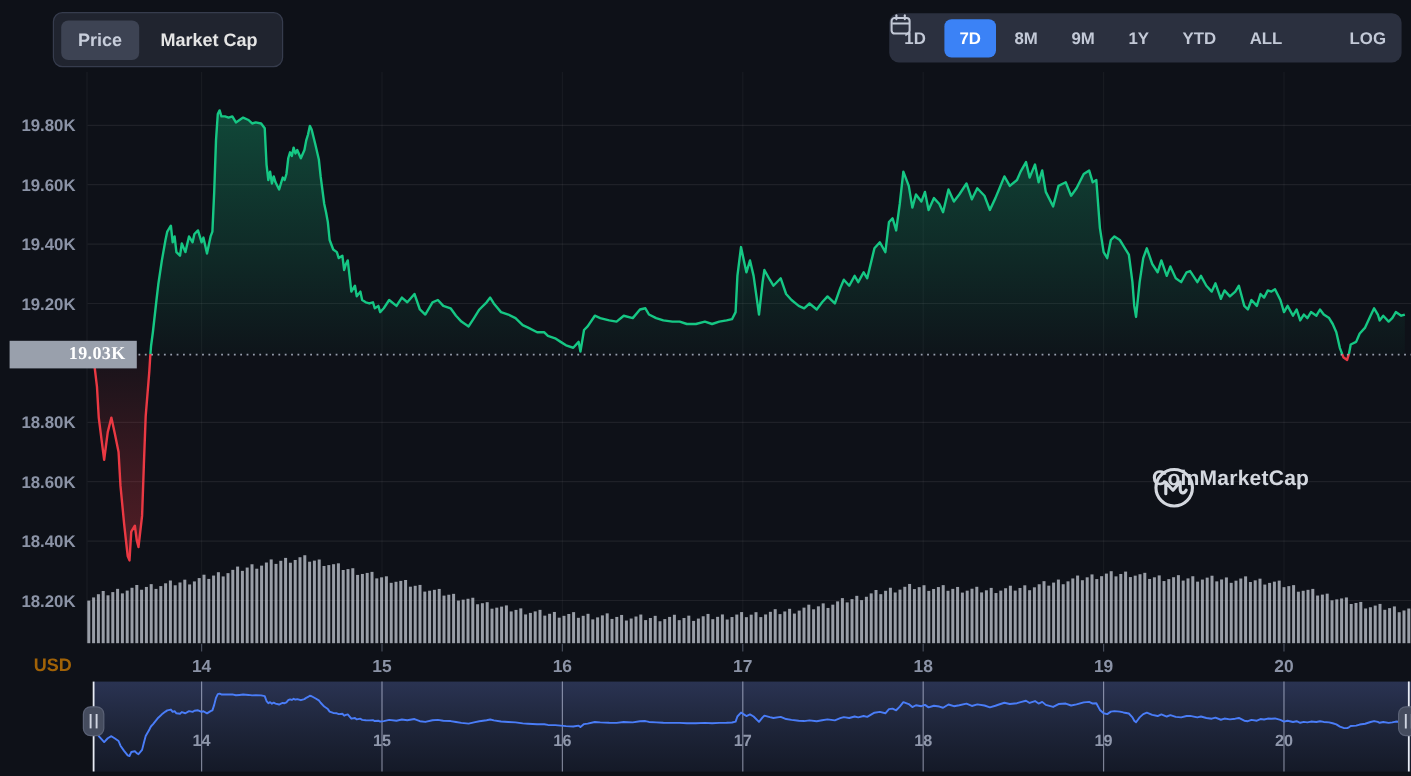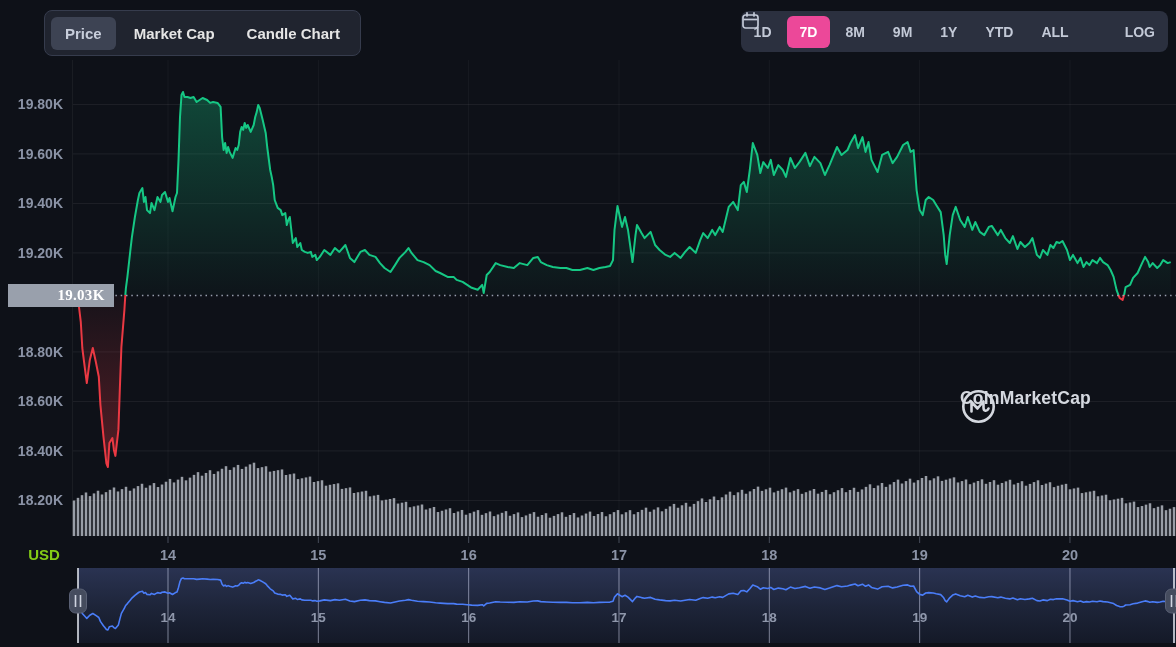--- a/index.html
+++ b/index.html
@@ -10,25 +10,25 @@
   .seg{position:absolute;left:8px;top:10px;height:46px;display:flex;align-items:center;
     background:#20242f;border:1px solid #363c4d;border-radius:8px;padding:0 6px;gap:4px;box-sizing:border-box;margin-left:36px;}
   .seg-btn{background:transparent;border:none;color:#e5e5e5;font:bold 15px "Liberation Sans",sans-serif;
     padding:8px 14px;border-radius:6px;cursor:pointer;}
   .seg-btn.sel{background:#3d4353;color:#c8cedb;}
   
   .ranges{position:absolute;right:8px;top:11px;height:41px;display:flex;align-items:center;
     background:#2b303f;border-radius:8px;padding:0 0;gap:2px;box-sizing:border-box;}
   .rng-btn{background:transparent;border:none;color:#c3c9d7;font:bold 14px "Liberation Sans",sans-serif;
     padding:8px 13px;border-radius:6px;cursor:pointer;display:flex;align-items:center;}
-  .rng-btn.sel{background:#ec4899;color:#ffffff;}
+  .rng-btn.sel{background:#3b82f6;color:#ffffff;}
   
   .chip{position:absolute;left:8px;top:284px;width:66px;height:23px;background:#99a0ac;color:#ffffff;
     font:bold 15px "Liberation Serif",serif;display:flex;align-items:center;justify-content:center;letter-spacing:.3px;padding-left:40px;}
-  .usd{position:absolute;left:22px;top:546px;width:44px;text-align:center;color:#84cc16;
+  .usd{position:absolute;left:22px;top:546px;width:44px;text-align:center;color:#a16207;
     font:bold 15px "Liberation Sans",sans-serif;}
   
   .wm{position:absolute;left:960px;top:388px;display:flex;align-items:center;gap:9px;opacity:.95;}
   .wm-text{color:#dfe3ea;font:bold 17.5px "Liberation Sans",sans-serif;letter-spacing:.2px;}
 </style>
 </head>
 <body>
 
 <div class="stage">
   <svg id="chart" width="1176" height="647" viewBox="0 0 1176 647">
@@ -414,21 +414,20 @@
           <line x1="1171.5" y1="595" x2="1171.5" y2="607" stroke="#cfd4e0" stroke-width="1.6"></line>
           <line x1="1176.5" y1="595" x2="1176.5" y2="607" stroke="#cfd4e0" stroke-width="1.6"></line>
         </g>
       </g>
       <rect x="73" y="60" width="1103" height="476" fill="transparent"></rect>
     </svg>
 
   <div class="seg">
       <button class="seg-btn sel">Price</button>
       <button class="seg-btn">Market Cap</button>
-      <button class="seg-btn">Candle Chart</button>
     </div>
   <div class="ranges">
       <button class="rng-btn">1D</button>
       <button class="rng-btn sel">7D</button>
       <button class="rng-btn">8M</button>
       <button class="rng-btn">9M</button>
       <button class="rng-btn">1Y</button>
       <button class="rng-btn">YTD</button>
       <button class="rng-btn">ALL</button>
       <button class="rng-btn">

